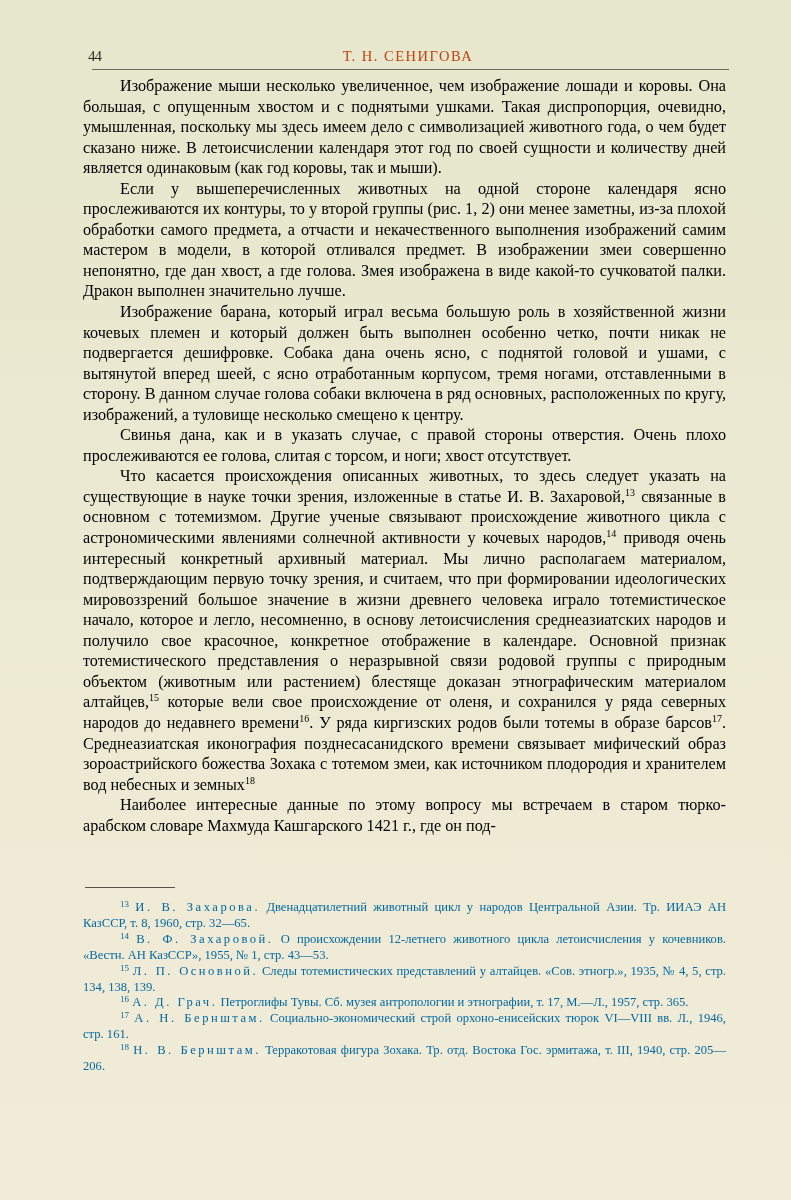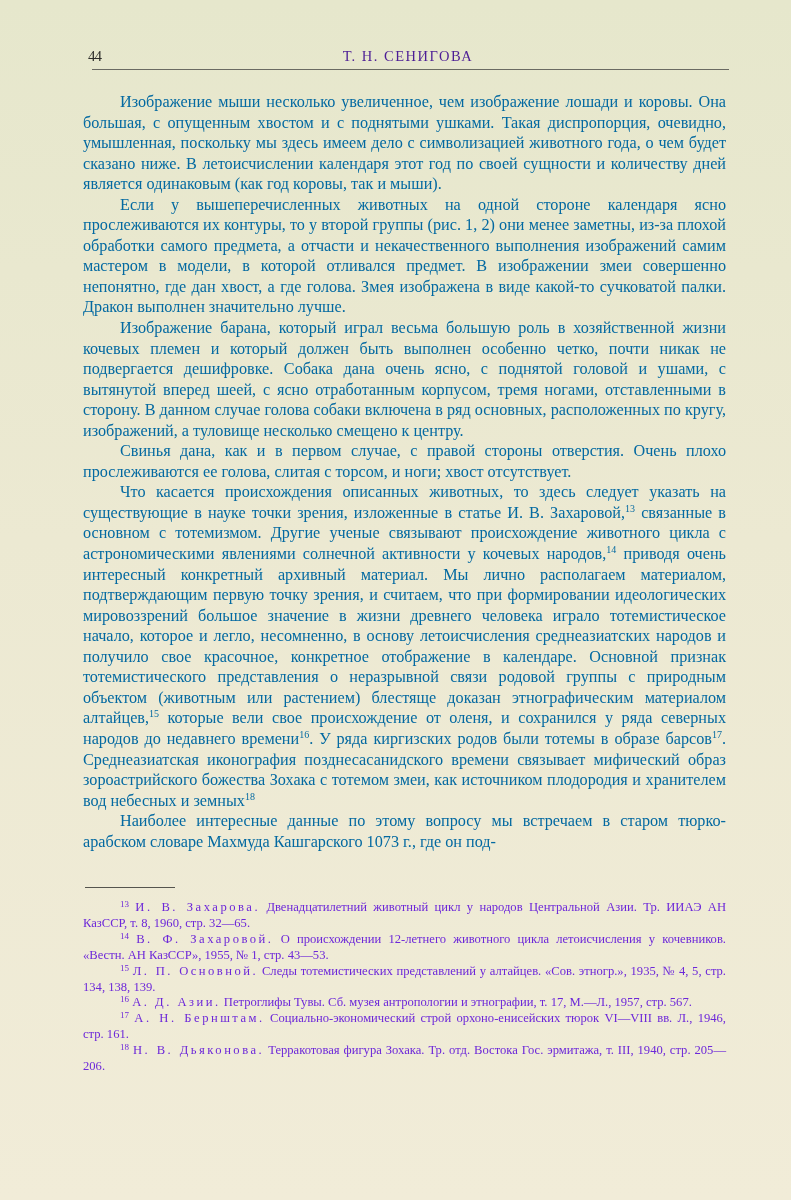--- a/index.html
+++ b/index.html
@@ -13,66 +13,66 @@
   }
   .page { position: absolute; left: 0; top: 0; width: 791px; height: 1200px; }
   .running-head {
     position: absolute; left: 88px; top: 48px; width: 640px; height: 20px;
   }
   .page-number {
     position: absolute; left: 0; top: 0; font-size: 15px; color: #2e2e2b; letter-spacing: -1px;
   }
   .head-title {
     position: absolute; left: 0; width: 640px; top: 0; text-align: center;
-    font-size: 14.5px; letter-spacing: 1.5px; color: #4c1d95;
+    font-size: 14.5px; letter-spacing: 1.5px; color: #c2410c;
   }
   .head-rule {
     position: absolute; left: 92px; top: 69px; width: 637px; height: 1px; background: #6a6a62;
   }
   .body-text {
-    position: absolute; left: 83px; top: 92px; width: 643px;
-    font-size: 16.2px; line-height: 20.55px; text-align: justify; color: #0369a1;
+    position: absolute; left: 83px; top: 76px; width: 643px;
+    font-size: 16.2px; line-height: 20.55px; text-align: justify; color: #000000;
   }
   .body-text p { margin: 0; text-indent: 37px; }
   sup { font-size: 10px; line-height: 0; vertical-align: 6px; }
   .spaced { letter-spacing: 2.5px; }
   .fn-rule {
     position: absolute; left: 85px; top: 887px; width: 90px; height: 1px; background: #55554e;
   }
   .footnotes {
     position: absolute; left: 83px; top: 900px; width: 643px;
-    font-size: 12.6px; line-height: 15.9px; text-align: justify; color: #6d28d9;
+    font-size: 12.6px; line-height: 15.9px; text-align: justify; color: #0369a1;
   }
   .footnotes p { margin: 0; text-indent: 37px; }
   .footnotes sup { font-size: 9px; vertical-align: 4px; }
 </style>
 </head>
 <body>
 
 <div class="page">
 
   <div class="running-head">
     <span class="page-number">44</span>
     <span class="head-title">Т. Н. СЕНИГОВА</span>
   </div>
   <div class="head-rule"></div>
 
   <div class="body-text">
     <p>Изображение мыши несколько увеличенное, чем изображение лошади и коровы. Она большая, с опущенным хвостом и с поднятыми ушками. Такая диспропорция, очевидно, умышленная, поскольку мы здесь имеем дело с символизацией животного года, о чем будет сказано ниже. В летоисчислении календаря этот год по своей сущности и количеству дней является одинаковым (как год коровы, так и мыши).</p>
     <p>Если у вышеперечисленных животных на одной стороне календаря ясно прослеживаются их контуры, то у второй группы (рис. 1, 2) они менее заметны, из-за плохой обработки самого предмета, а отчасти и некачественного выполнения изображений самим мастером в модели, в которой отливался предмет. В изображении змеи совершенно непонятно, где дан хвост, а где голова. Змея изображена в виде какой-то сучковатой палки. Дракон выполнен значительно лучше.</p>
     <p>Изображение барана, который играл весьма большую роль в хозяйственной жизни кочевых племен и который должен быть выполнен особенно четко, почти никак не подвергается дешифровке. Собака дана очень ясно, с поднятой головой и ушами, с вытянутой вперед шеей, с ясно отработанным корпусом, тремя ногами, отставленными в сторону. В данном случае голова собаки включена в ряд основных, расположенных по кругу, изображений, а туловище несколько смещено к центру.</p>
-    <p>Свинья дана, как и в первом случае, с правой стороны отверстия. Очень плохо прослеживаются ее голова, слитая с торсом, и ноги; хвост отсутствует.</p>
+    <p>Свинья дана, как и в указать случае, с правой стороны отверстия. Очень плохо прослеживаются ее голова, слитая с торсом, и ноги; хвост отсутствует.</p>
     <p><span>Что касается происхождения описанных животных, то здесь следует указать на существующие в науке точки зрения, изложенные в статье И. В. Захаровой,</span><sup>13</sup><span> связанные в основном с тотемизмом. Другие ученые связывают происхождение животного цикла с астрономическими явлениями солнечной активности у кочевых народов,</span><sup>14</sup><span> приводя очень интересный конкретный архивный материал. Мы лично располагаем материалом, подтверждающим первую точку зрения, и считаем, что при формировании идеологических мировоззрений большое значение в жизни древнего человека играло тотемистическое начало, которое и легло, несомненно, в основу летоисчисления среднеазиатских народов и получило свое красочное, конкретное отображение в календаре. Основной признак тотемистического представления о неразрывной связи родовой группы с природным объектом (животным или растением) блестяще доказан этнографическим материалом алтайцев,</span><sup>15</sup><span> которые вели свое происхождение от оленя, и сохранился у ряда северных народов до недавнего времени</span><sup>16</sup><span>. У ряда киргизских родов были тотемы в образе барсов</span><sup>17</sup><span>. Среднеазиатская иконография позднесасанидского времени связывает мифический образ зороастрийского божества Зохака с тотемом змеи, как источником плодородия и хранителем вод небесных и земных</span><sup>18</sup></p>
-    <p>Наиболее интересные данные по этому вопросу мы встречаем в старом тюрко-арабском словаре Махмуда Кашгарского 1073 г., где он под-</p>
+    <p>Наиболее интересные данные по этому вопросу мы встречаем в старом тюрко-арабском словаре Махмуда Кашгарского 1421 г., где он под-</p>
   </div>
 
   <div class="fn-rule"></div>
 
   <div class="footnotes">
     <p><sup>13</sup> <span class="spaced">И. В. Захарова.</span><span> Двенадцатилетний животный цикл у народов Центральной Азии. Тр. ИИАЭ АН КазССР, т. 8, 1960, стр. 32—65.</span></p>
     <p><sup>14</sup> <span class="spaced">В. Ф. Захаровой.</span><span> О происхождении 12-летнего животного цикла летоисчисления у кочевников. «Вестн. АН КазССР», 1955, № 1, стр. 43—53.</span></p>
     <p><sup>15</sup> <span class="spaced">Л. П. Основной.</span><span> Следы тотемистических представлений у алтайцев. «Сов. этногр.», 1935, № 4, 5, стр. 134, 138, 139.</span></p>
-    <p><sup>16</sup> <span class="spaced">А. Д. Азии.</span><span> Петроглифы Тувы. Сб. музея антропологии и этнографии, т. 17, М.—Л., 1957, стр. 567.</span></p>
+    <p><sup>16</sup> <span class="spaced">А. Д. Грач.</span><span> Петроглифы Тувы. Сб. музея антропологии и этнографии, т. 17, М.—Л., 1957, стр. 365.</span></p>
     <p><sup>17</sup> <span class="spaced">А. Н. Бернштам.</span><span> Социально-экономический строй орхоно-енисейских тюрок VI—VIII вв. Л., 1946, стр. 161.</span></p>
-    <p><sup>18</sup> <span class="spaced">Н. В. Дьяконова.</span><span> Терракотовая фигура Зохака. Тр. отд. Востока Гос. эрмитажа, т. III, 1940, стр. 205—206.</span></p>
+    <p><sup>18</sup> <span class="spaced">Н. В. Бернштам.</span><span> Терракотовая фигура Зохака. Тр. отд. Востока Гос. эрмитажа, т. III, 1940, стр. 205—206.</span></p>
   </div>
 
 </div>
 
 </body></html>

